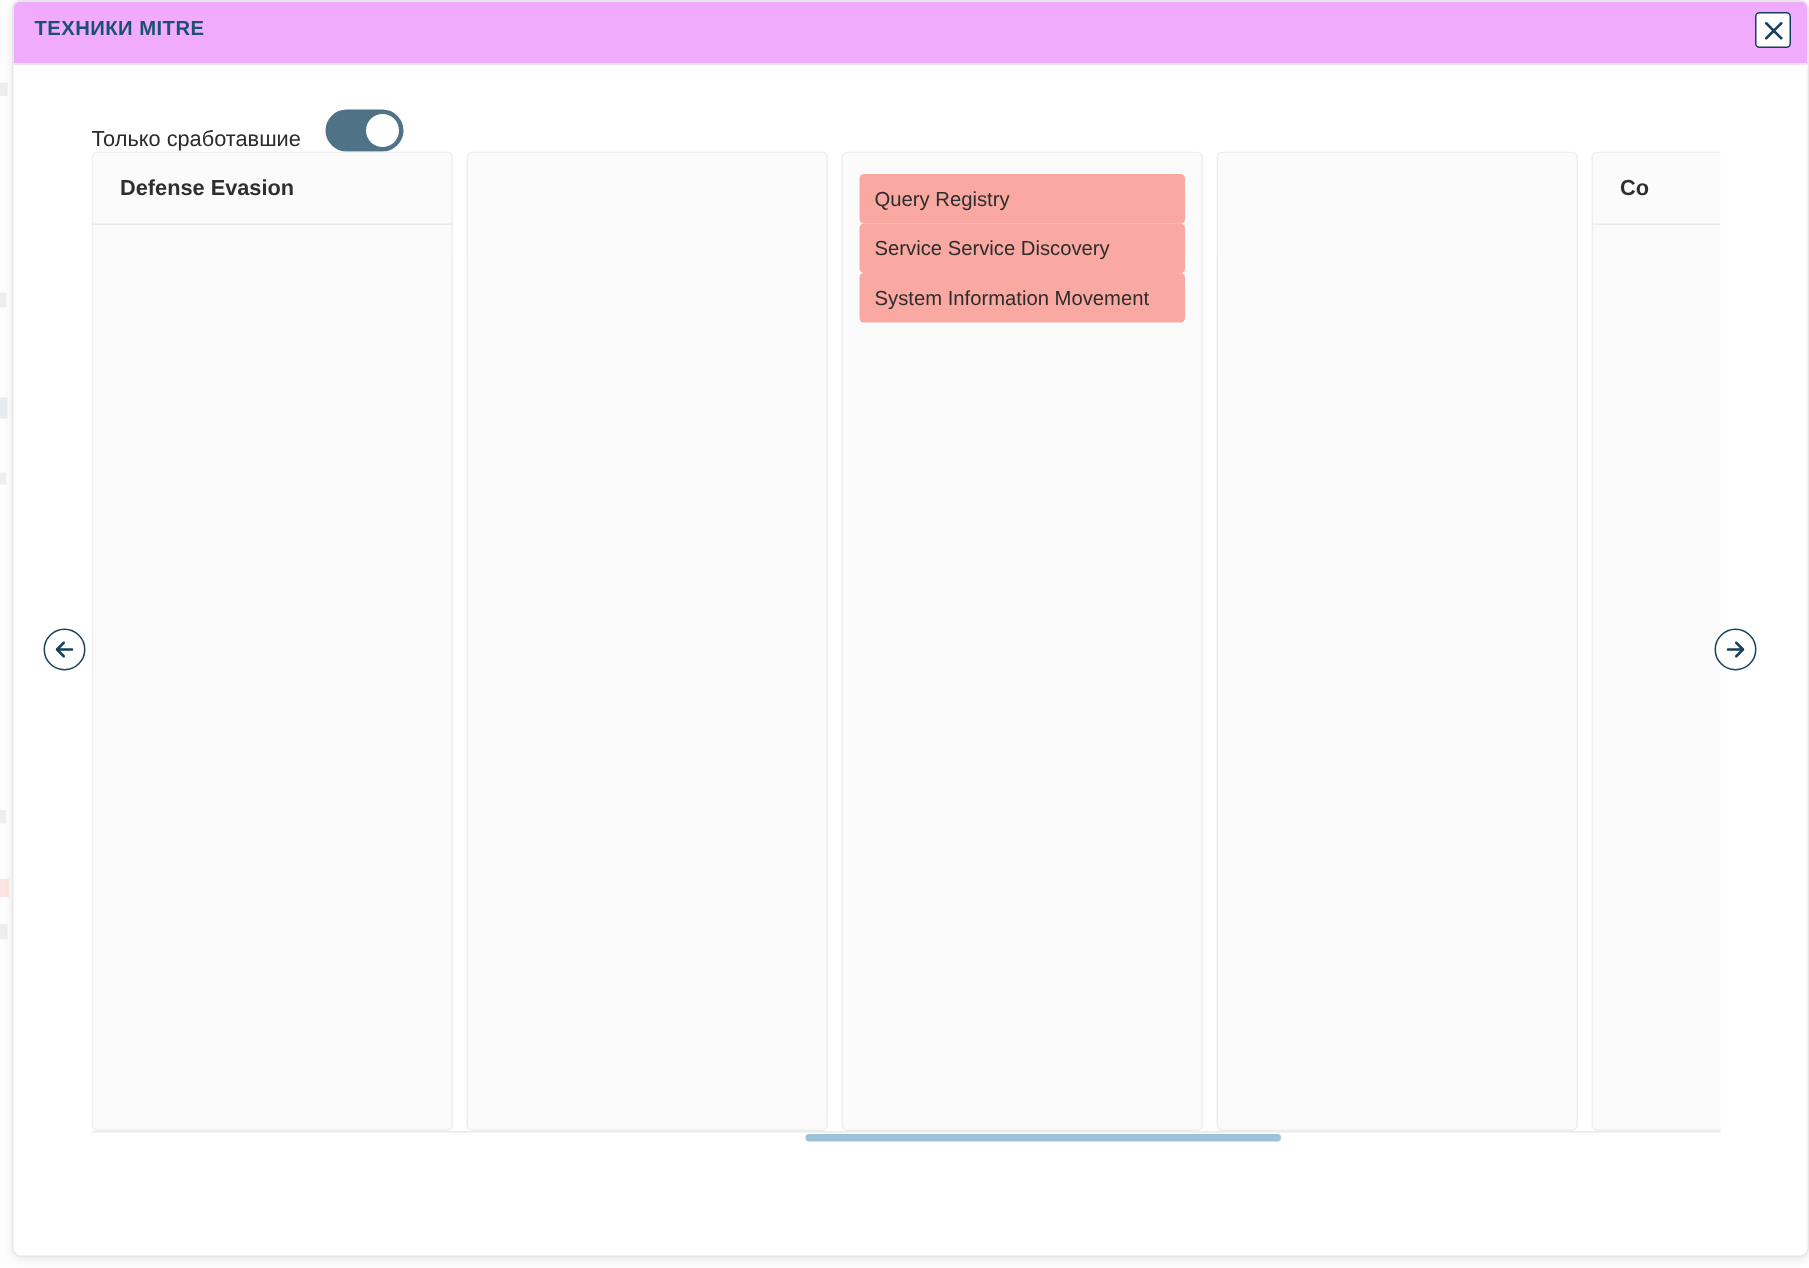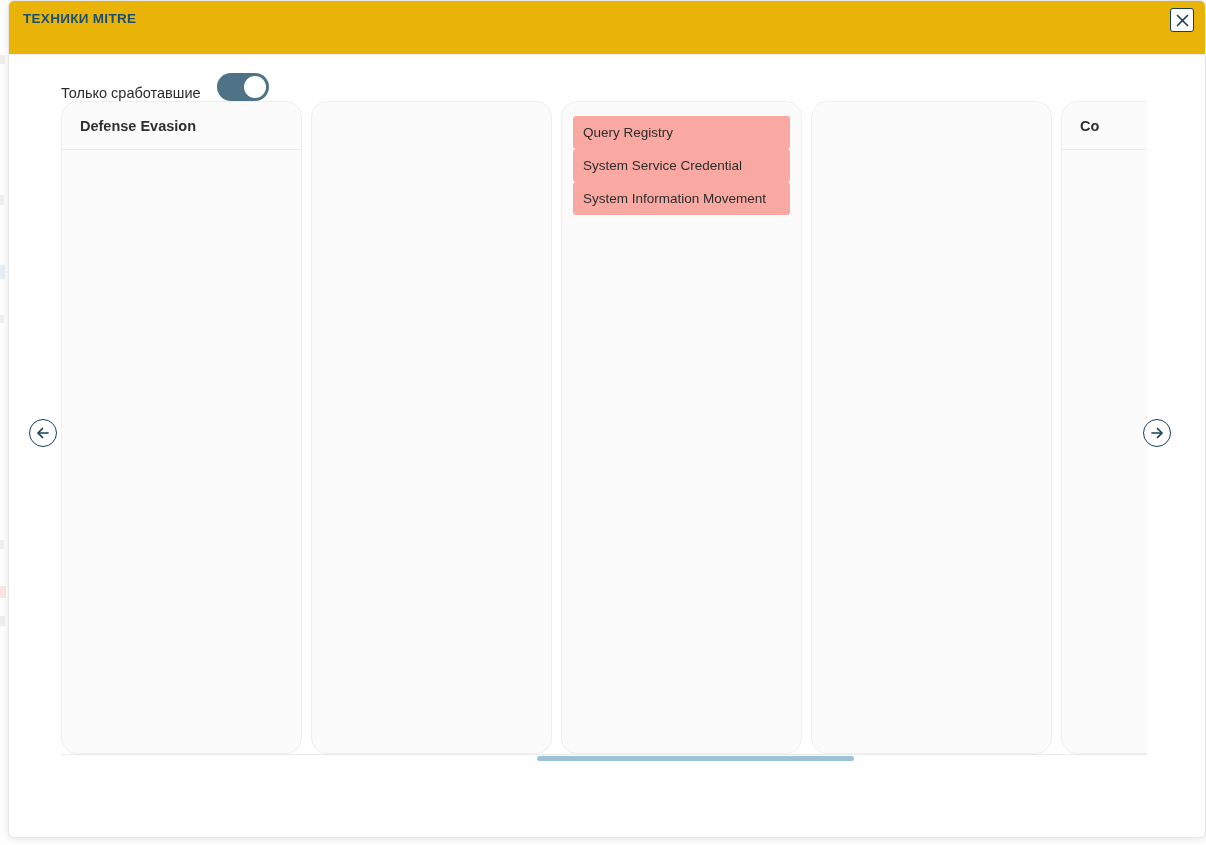--- a/index.html
+++ b/index.html
@@ -36,23 +36,23 @@
     height: 838px;
     background: #ffffff;
     border: 1px solid #e6e6e6;
     border-radius: 6px;
     box-shadow: 0 1px 6px rgba(0,0,0,.09);
     overflow: hidden;
   }
 
   #modal-header {
     position: relative;
-    height: 54px;
+    height: 42px;
     border-bottom: 1px solid #ececec;
-    background: #eab308;
+    background: #f0abfc;
   }
 
   #modal-title {
     position: absolute;
     left: 14px;
     top: 10px;
     font-size: 13.5px;
     font-weight: bold;
     letter-spacing: .3px;
     color: #1d5070;
@@ -130,21 +130,21 @@
     gap: 9px;
     height: 653px;
   }
 
   .tactic-column {
     position: relative;
     flex: 0 0 241px;
     height: 653px;
     background: #fbfbfc;
     border: 1px solid #eceef0;
-    border-radius: 16px;
+    border-radius: 4px;
     overflow: hidden;
   }
   .tactic-header {
     height: 48px;
     border-bottom: 1px solid #e9eaec;
     display: flex;
     align-items: center;
     padding: 0 0 0 18px;
   }
   .tactic-header-label {
@@ -271,21 +271,21 @@
         <div class="tactic-body"></div>
       </div>
 
       <div class="tactic-column">
         <div class="tactic-body"></div>
       </div>
 
       <div class="tactic-column">
         <div class="tactic-body">
           <div class="technique-card">Query Registry</div>
-          <div class="technique-card">System Service Credential</div>
+          <div class="technique-card">Service Service Discovery</div>
           <div class="technique-card">System Information Movement</div>
         </div>
       </div>
 
       <div class="tactic-column">
         <div class="tactic-body"></div>
       </div>
 
       <div class="tactic-column">
         <div class="tactic-header">

